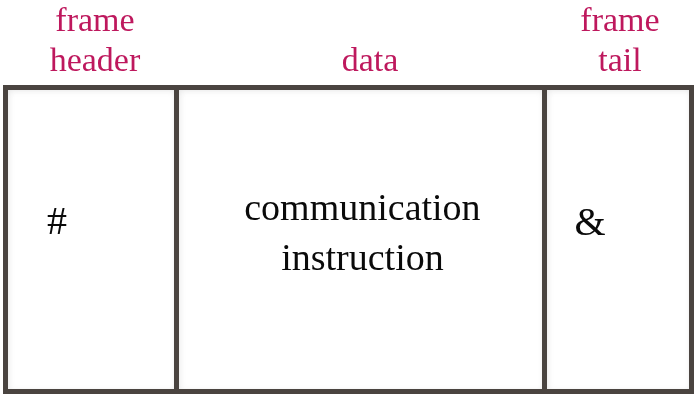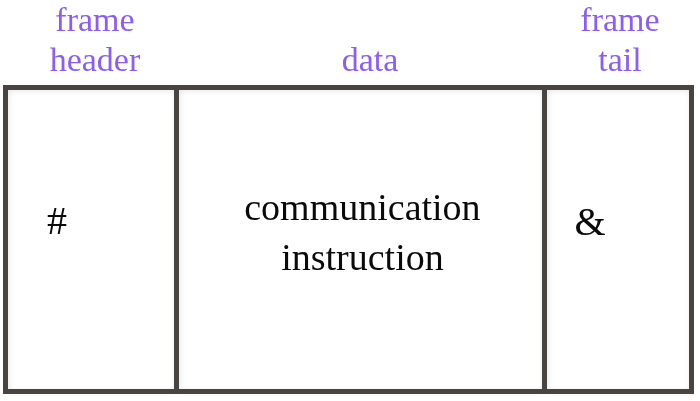--- a/index.html
+++ b/index.html
@@ -18,21 +18,21 @@
     position: relative;
     width: 700px;
     height: 401px;
     background: #ffffff;
   }
 
   
   .label {
     position: absolute;
     text-align: center;
-    color: #8b5cf6;
+    color: #be185d;
     font-size: 34px;
     line-height: 40px;
     font-family: "Liberation Serif", "DejaVu Serif", serif;
     white-space: pre-line;
     letter-spacing: 0px;
   }
   #label-header {
     left: 5px;
     top: 0px;
     width: 180px;

